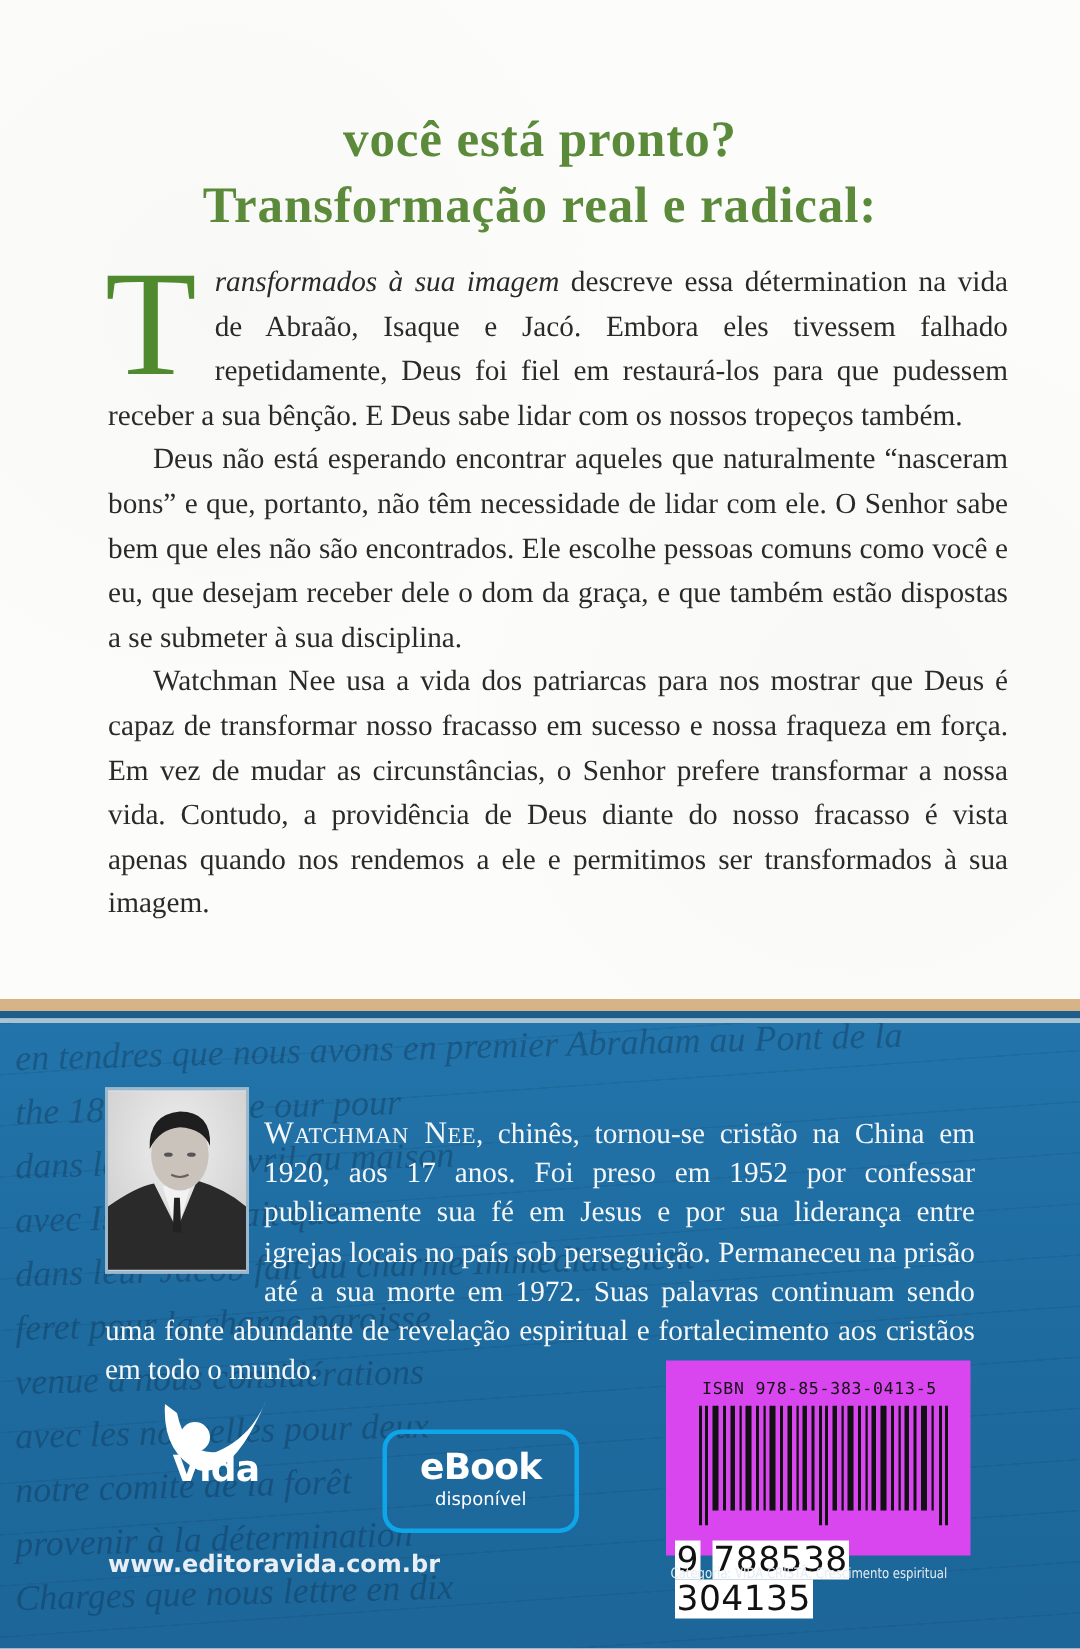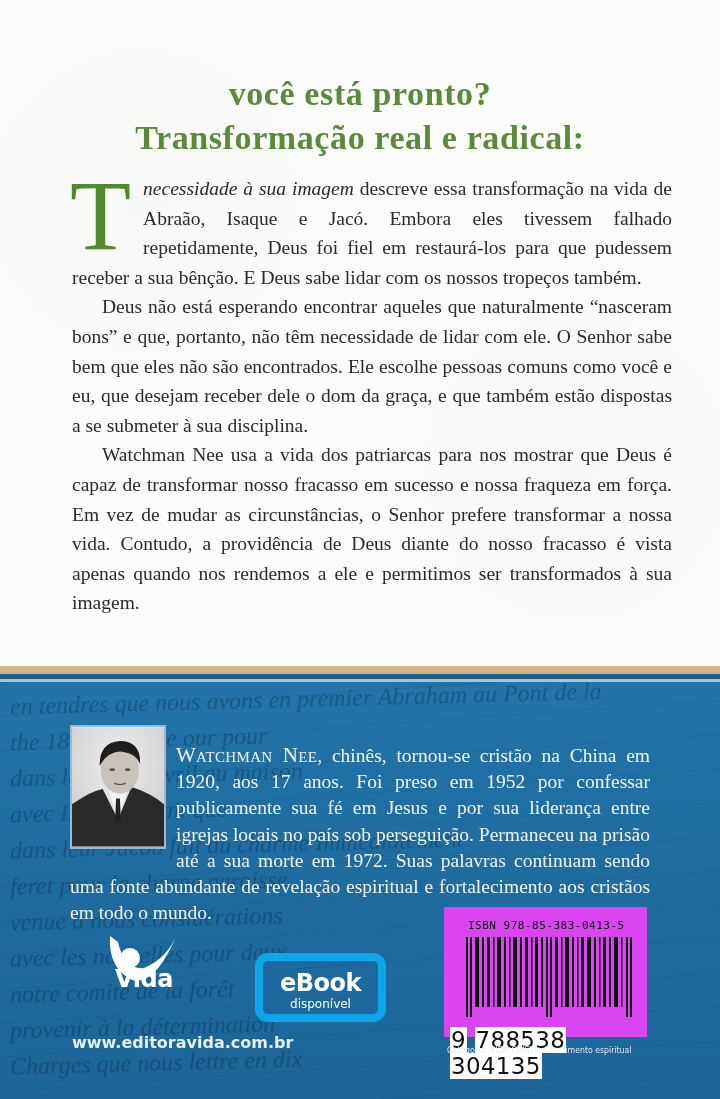--- a/index.html
+++ b/index.html
@@ -99,21 +99,21 @@
     font-weight: bold; font-size: 24px; letter-spacing: -0.5px;
   }
   .site-url {
     position: absolute; left: 72px; top: 1033px;
     color: #e8eef3;
     font-family: "DejaVu Sans", sans-serif;
     font-size: 16px; font-weight: bold;
   }
   .ebook {
     position: absolute; left: 255px; top: 953px; width: 131px; height: 69px;
-    border: 8px solid #0ea5e9; border-radius: 13px;
+    border: 3px solid #0ea5e9; border-radius: 13px;
     color: #ffffff; text-align: center;
     font-family: "DejaVu Sans", sans-serif;
   }
   .ebook .big { display: block; font-size: 24px; font-weight: bold; margin-top: 8px; line-height: 28px; letter-spacing: -0.5px; }
   .ebook .small { display: block; font-size: 12px; line-height: 14px; }
 
   .barcode-box {
     position: absolute; left: 444px; top: 907px; width: 203px; height: 130px;
     background: #d946ef;
   }
@@ -147,21 +147,21 @@
 
 <div class="top"></div>
 
 <h1 class="headline">
   <span>você está pronto?</span>
   <span>Transformação real e radical:</span>
 </h1>
 
 <div class="body-text">
   <p>
-    <span class="dropcap">T</span><em>necessidade à sua imagem</em><span> descreve essa transformação na vida de Abraão, Isaque e Jacó. Embora eles tivessem falhado repetidamente, Deus foi fiel em restaurá-los para que pudessem receber a sua bênção. E Deus sabe lidar com os nossos tropeços também.</span>
+    <span class="dropcap">T</span><em>ransformados à sua imagem</em><span> descreve essa détermination na vida de Abraão, Isaque e Jacó. Embora eles tivessem falhado repetidamente, Deus foi fiel em restaurá-los para que pudessem receber a sua bênção. E Deus sabe lidar com os nossos tropeços também.</span>
   </p>
   <p class="indent">Deus não está esperando encontrar aqueles que naturalmente “nasceram bons” e que, portanto, não têm necessidade de lidar com ele. O Senhor sabe bem que eles não são encontrados. Ele escolhe pessoas comuns como você e eu, que desejam receber dele o dom da graça, e que também estão dispostas a se submeter à sua disciplina.</p>
   <p class="indent">Watchman Nee usa a vida dos patriarcas para nos mostrar que Deus é capaz de transformar nosso fracasso em sucesso e nossa fraqueza em força. Em vez de mudar as circunstâncias, o Senhor prefere transformar a nossa vida. Contudo, a providência de Deus diante do nosso fracasso é vista apenas quando nos rendemos a ele e permitimos ser transformados à sua imagem.</p>
 </div>
 
 <div class="rule-tan"></div>
 <div class="rule-dark"></div>
 <div class="rule-light"></div>
 
 <div class="blue">

